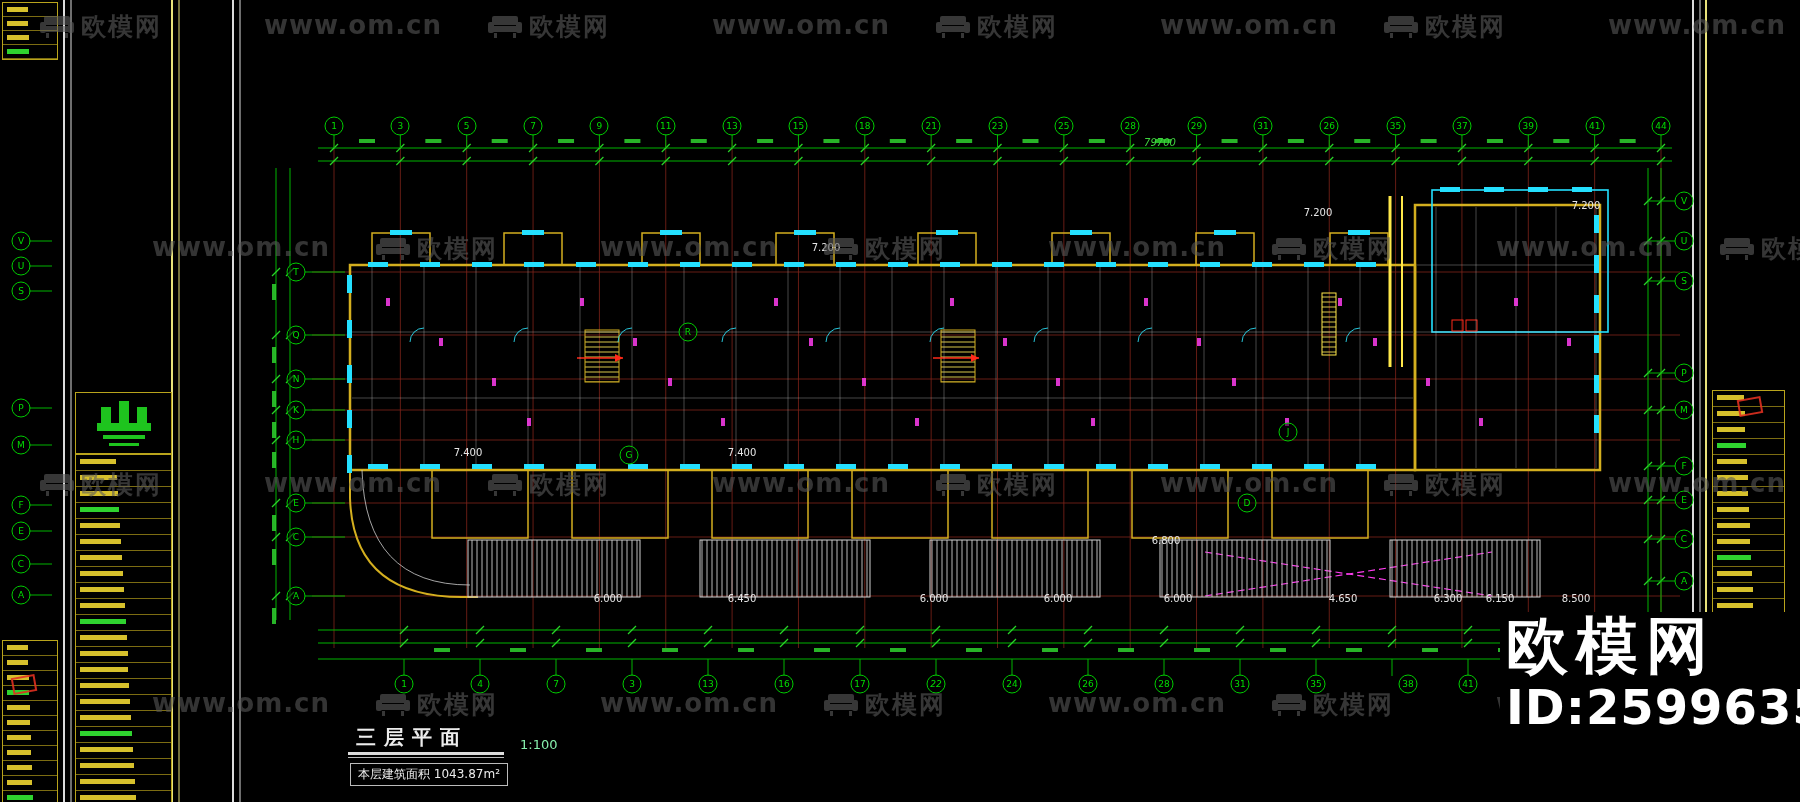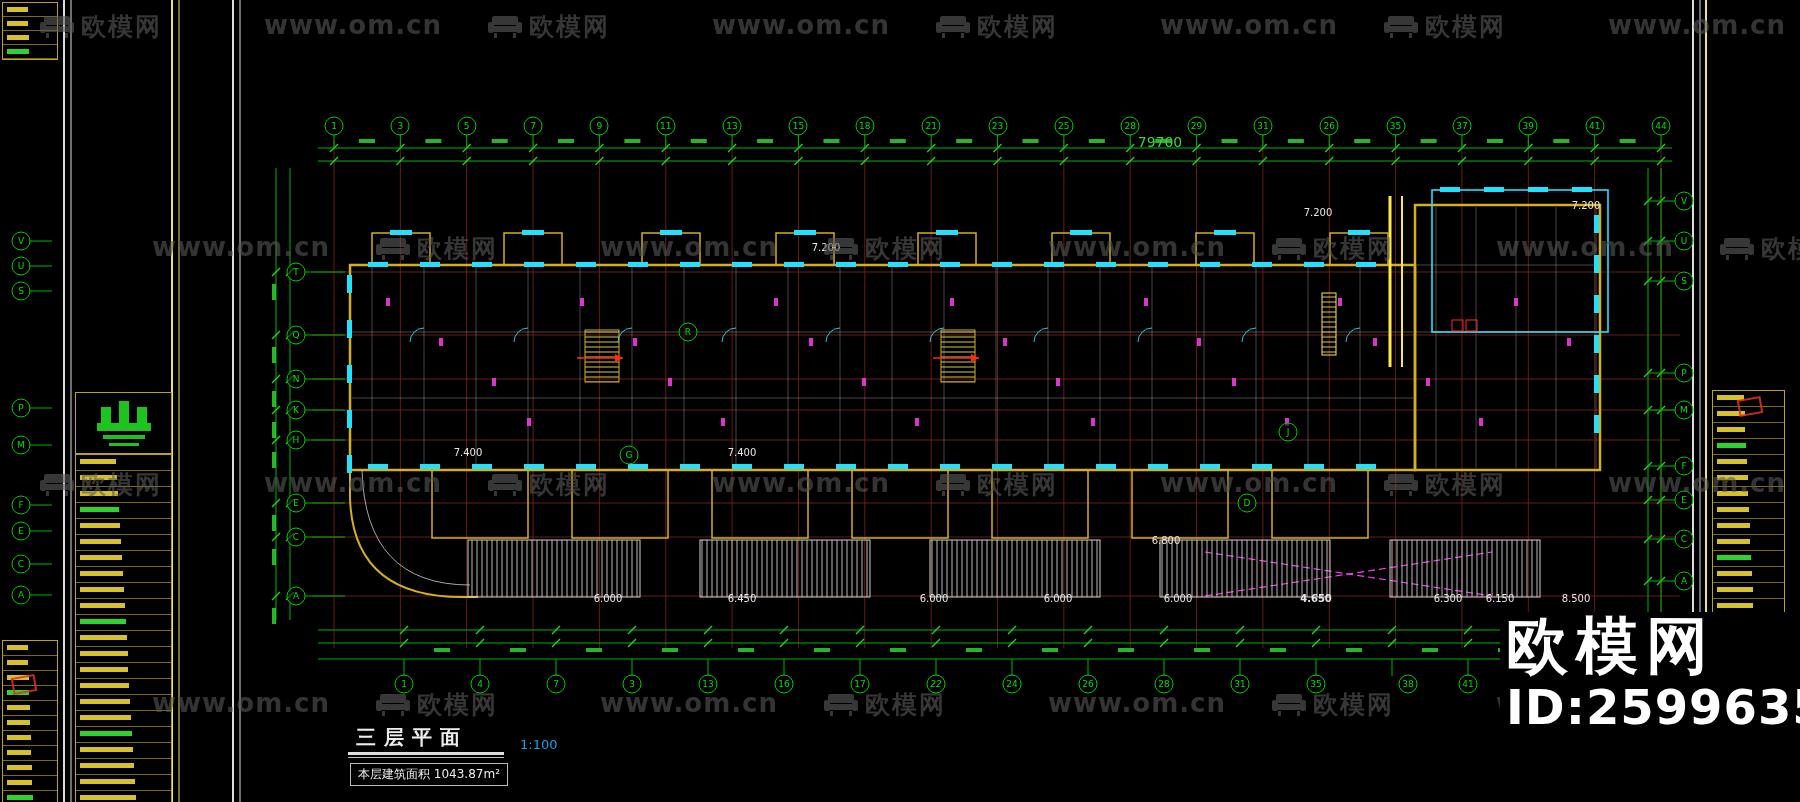--- a/index.html
+++ b/index.html
@@ -4,36 +4,36 @@
 <style>
   html,body{margin:0;padding:0;background:#000;}
   .stage{position:relative;width:1800px;height:802px;background:#000;overflow:hidden;
          font-family:"DejaVu Sans",sans-serif;}
   .stage svg#plan{position:absolute;left:0;top:0;}
   #bubbles,#annos,#wmlayer{position:absolute;left:0;top:0;width:1800px;height:802px;pointer-events:none;}
   .bubble{position:absolute;width:17px;height:17px;border:1px solid #00cc00;border-radius:50%;
           color:#00dd00;font-size:9px;line-height:17px;text-align:center;
           transform:translate(-50%,-50%);background:rgba(0,0,0,.55);}
   .anno{position:absolute;color:#e6e6e6;font-size:10px;transform:translate(-50%,-50%);white-space:nowrap;}
-  .dim-total{position:absolute;color:#3fd43f;font-size:14px;transform:translate(-50%,-50%);}
+  .dim-total{position:absolute;color:#3fd43f;font-size:10px;transform:translate(-50%,-50%);font-style:italic;}
   .wm{position:absolute;display:flex;align-items:center;gap:7px;color:#5a5a5a;opacity:.6;
       font-weight:bold;font-size:25px;letter-spacing:2px;white-space:nowrap;}
   .wm .url{font-size:26px;font-weight:600;color:#585858;letter-spacing:1px;}
   .tbl{position:absolute;border:1px solid #b9a41c;box-sizing:border-box;background:rgba(0,0,0,.25);}
   .row{position:relative;border-bottom:1px solid #7c6d12;}
   .bar{position:absolute;left:4px;top:4px;height:5px;background:#d6c02c;}
   .seal{position:absolute;width:20px;height:13px;border:2px solid #e03020;transform:rotate(-10deg);opacity:.9;}
   .emblem{display:block;margin:4px auto 0 auto;}
   .brand{position:absolute;left:1500px;top:612px;width:300px;height:190px;background:#000;padding-left:6px;box-sizing:border-box;}
   .brand .nm{color:#fff;font-size:62px;font-weight:bold;letter-spacing:8px;line-height:1.1;}
   .brand .id{color:#fff;font-size:48px;font-weight:bold;letter-spacing:1px;line-height:1.15;}
   .dtitle{position:absolute;left:356px;top:724px;color:#ececec;font-size:20px;font-weight:bold;letter-spacing:8px;}
   .dtl1{position:absolute;left:348px;top:752px;width:156px;height:3px;background:#dddddd;}
   .dtl2{position:absolute;left:348px;top:757px;width:156px;height:1px;background:#bbbbbb;}
-  .dscale{position:absolute;left:520px;top:737px;color:#0ea5e9;font-size:13px;}
+  .dscale{position:absolute;left:520px;top:737px;color:#86efac;font-size:13px;}
   .darea{position:absolute;left:350px;top:763px;border:1px solid #bbbbbb;color:#ececec;
          font-size:12px;padding:2px 7px;white-space:nowrap;}
 </style>
 </head>
 <body>
 
 <div class="stage">
 
   <svg id="plan" width="1800" height="802" viewBox="0 0 1800 802">
     <defs>
@@ -748,21 +748,21 @@
       <div class="anno" style="left: 1318px; top: 212px;">7.200</div>
       <div class="anno" style="left: 1586px; top: 205px;">7.200</div>
       <div class="anno" style="left: 468px; top: 452px;">7.400</div>
       <div class="anno" style="left: 742px; top: 452px;">7.400</div>
       <div class="anno" style="left: 1166px; top: 540px;">6.800</div>
       <div class="anno" style="left: 608px; top: 598px;">6.000</div>
       <div class="anno" style="left: 742px; top: 598px;">6.450</div>
       <div class="anno" style="left: 934px; top: 598px;">6.000</div>
       <div class="anno" style="left: 1058px; top: 598px;">6.000</div>
       <div class="anno" style="left: 1178px; top: 598px;">6.000</div>
-      <div class="anno" style="left: 1316px; top: 598px; font-weight: bold;">4.650</div>
+      <div class="anno" style="left: 1343px; top: 598px;">4.650</div>
       <div class="anno" style="left: 1428px; top: 598px; margin-left: 20px;">6.300</div>
       <div class="anno" style="left: 1500px; top: 598px;">6.150</div>
       <div class="anno" style="left: 1576px; top: 598px;">8.500</div>
     </div>
 
   <div class="dim-total" style="left:1160px;top:142px;">79700</div>
 
   <div class="dtitle">三层平面</div>
   <div class="dtl1"></div>
   <div class="dtl2"></div>

